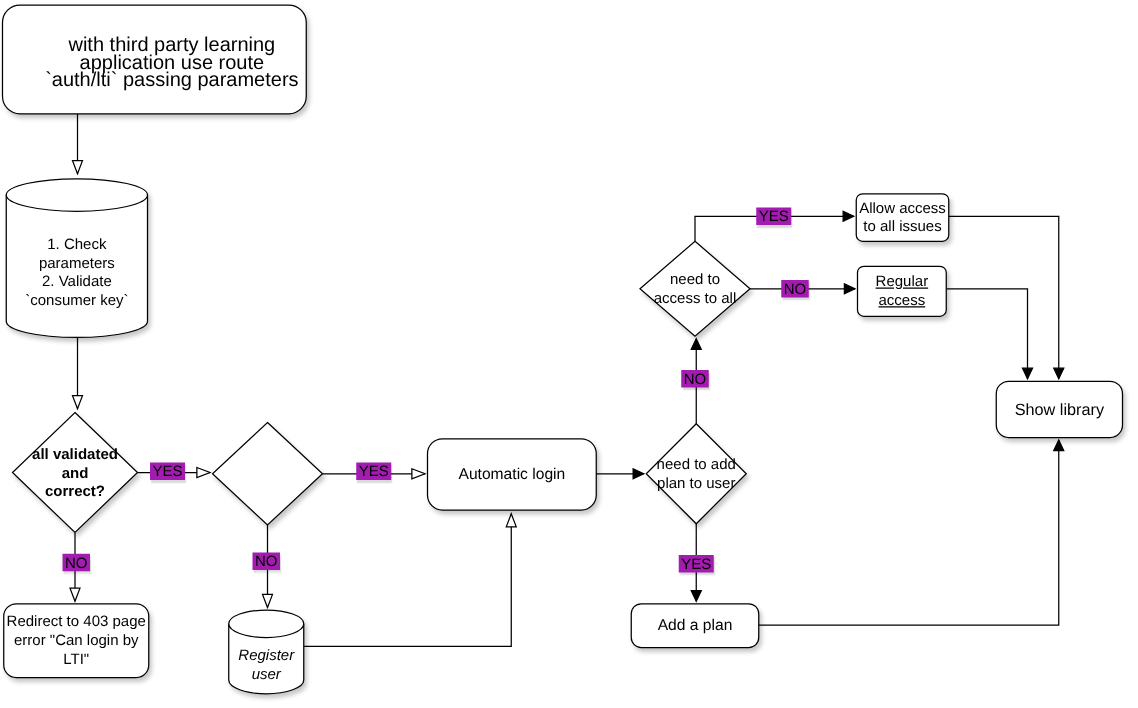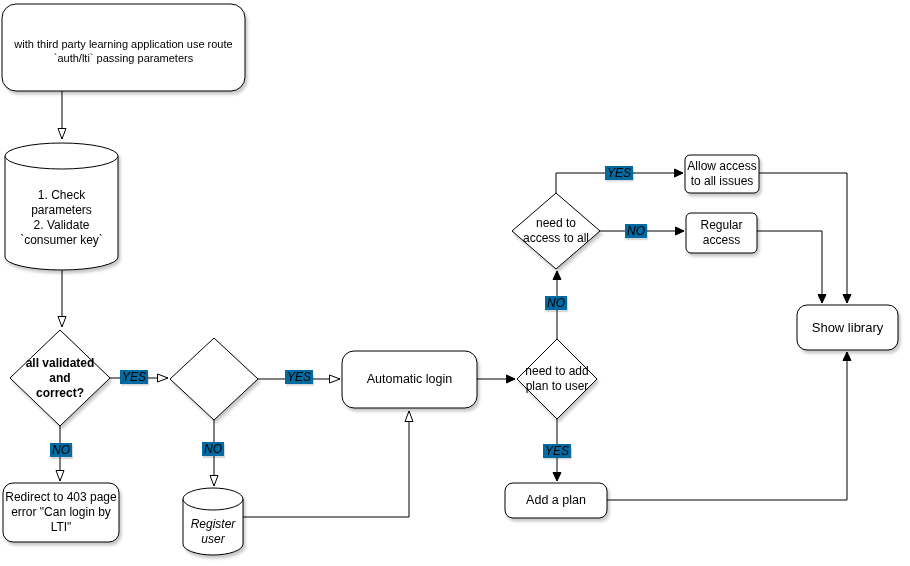--- a/index.html
+++ b/index.html
@@ -3,23 +3,23 @@
 <meta charset="utf-8">
 <style>
   html,body{margin:0;padding:0;background:#ffffff;}
   #canvas{position:relative;width:910px;height:566px;background:#ffffff;overflow:hidden;
           font-family:"Liberation Sans", sans-serif;color:#000;}
   svg{position:absolute;left:0;top:0;}
   .shape{filter:drop-shadow(2px 3px 1.5px rgba(0,0,0,0.22));}
   .edge{stroke:#000;stroke-width:1;fill:none;}
   .nlabel{position:absolute;display:flex;align-items:center;justify-content:center;
           text-align:center;white-space:pre-line;font-size:12px;line-height:15px;color:#000;}
-  .elabel{position:absolute;transform:translate(-50%,-50%);background:#0369a1;
+  .elabel{position:absolute;transform:translate(-50%,-50%);background:#a21caf;
           padding:0 2px;font-size:12px;line-height:14px;color:#000;
-          box-shadow:1px 2px 1px rgba(0,0,0,0.15);font-style:italic;}
+          box-shadow:1px 2px 1px rgba(0,0,0,0.15);}
 </style>
 </head>
 <body>
 
 <div id="canvas">
 
   <svg width="910" height="566" viewBox="0 0 910 566">
     <defs>
       <marker id="arrowOpen" markerUnits="userSpaceOnUse" markerWidth="13" markerHeight="11" refX="11.5" refY="5" orient="auto">
         <path d="M1,1 L11.5,5 L1,9 Z" fill="#ffffff" stroke="#000000" stroke-width="1"></path>
@@ -75,21 +75,21 @@
       <rect class="shape" x="685" y="155" width="74" height="38" rx="5"></rect>
 
       <rect class="shape" x="686" y="213" width="71" height="40" rx="5"></rect>
 
       <rect class="shape" x="797" y="305" width="101" height="45" rx="10"></rect>
 
       <rect class="shape" x="505" y="483" width="102" height="35" rx="8"></rect>
     </g>
   </svg>
 
-  <div class="nlabel" style="left:2px;top:4px;width:243px;height:93px;font-size:11px;line-height:14px;">with third party learning application use route
+  <div class="nlabel" style="left:16px;top:4px;width:243px;height:93px;font-size:16px;line-height:14px;">with third party learning application use route
 `auth/lti`  passing parameters</div>
 
   <div class="nlabel" style="left:5px;top:168px;width:113px;height:100px;">1. Check
 parameters
 2. Validate
 `consumer key`</div>
 
   <div class="nlabel" style="left:10px;top:330px;width:100px;height:96px;font-weight:bold;">all validated
 and
 correct?</div>
@@ -106,21 +106,21 @@
 
   <div class="nlabel" style="left:507px;top:339px;width:100px;height:80px;">need to add
 plan to user</div>
 
   <div class="nlabel" style="left:506px;top:193px;width:100px;height:76px;">need to
 access to all</div>
 
   <div class="nlabel" style="left:685px;top:155px;width:74px;height:38px;text-align:center;">Allow access
 to all issues</div>
 
-  <div class="nlabel" style="left:686px;top:213px;width:71px;height:40px;">Regular
+  <div class="nlabel" style="left:686px;top:213px;width:71px;height:40px;text-decoration:underline;">Regular
 access</div>
 
   <div class="nlabel" style="left:797px;top:305px;width:101px;height:45px;font-size:13px;">Show library</div>
 
   <div class="nlabel" style="left:505px;top:483px;width:102px;height:35px;font-size:12.5px;">Add a plan</div>
 
   <div class="elabel" style="left:134px;top:377px;">YES</div>
   <div class="elabel" style="left:61px;top:450px;">NO</div>
   <div class="elabel" style="left:299px;top:377px;">YES</div>
   <div class="elabel" style="left:213px;top:449px;">NO</div>

